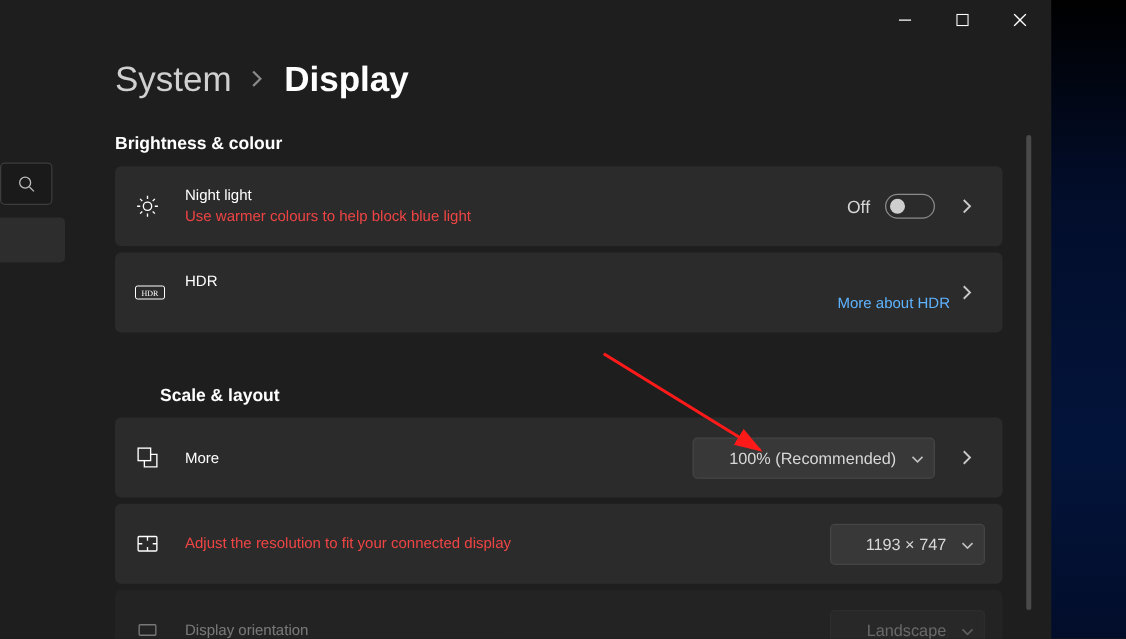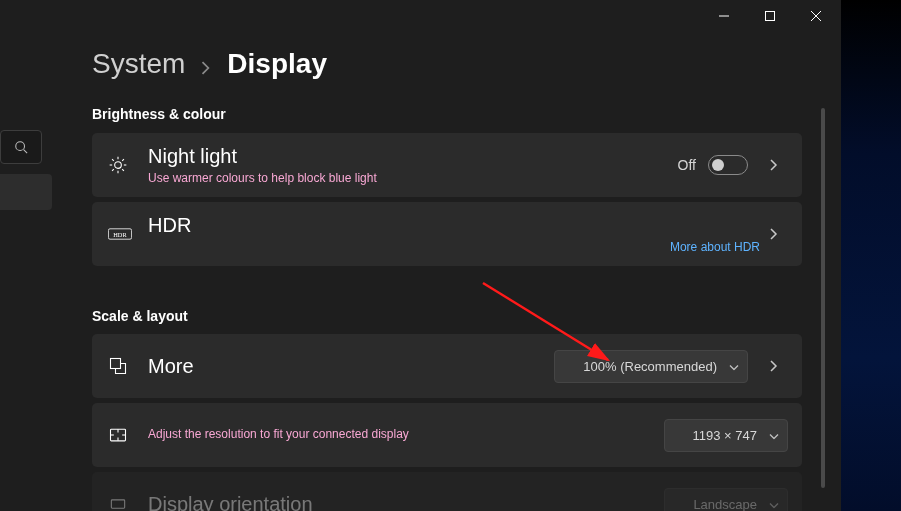--- a/index.html
+++ b/index.html
@@ -21,21 +21,21 @@
     justify-content: flex-end;
   }
   .titlebar .sysbtn {
     width: 46px; height: 28px;
     display: flex; align-items: center; justify-content: center;
     color: #fff;
   }
   .breadcrumb {
     position: absolute;
     top: 48px; left: 92px;
-    display: flex; align-items: flex-end;
+    display: flex; align-items: center;
     gap: 16px;
     font-size: 28px;
   }
   .breadcrumb .sep {
     color: #8a8a8a;
     font-size: 20px;
   }
   .breadcrumb .parent {
     color: #d0d0d0;
     font-weight: 500;
@@ -44,21 +44,21 @@
     font-weight: 600;
   }
   .sectiontitle {
     position: absolute;
     left: 92px;
     font-size: 14px;
     font-weight: 600;
     color: #ffffff;
   }
   .sec1 { top: 106px; }
-  .sec2 { top: 308px; }
+  .sec2 { top: 308px; margin-left: 36px; }
   .cards {
     position: absolute;
     left: 92px;
     width: 710px;
   }
   .cards1 { top: 133px; }
   .cards2 { top: 334px; }
   .card {
     background: #2b2b2b;
     border-radius: 5px;
@@ -72,27 +72,27 @@
     width: 40px;
     display: flex; align-items: center; justify-content: flex-start;
     color: #ffffff;
   }
   .card .texts {
     flex: 1;
     display: flex; flex-direction: column;
     gap: 2px;
   }
   .card .ttl {
-    font-size: 20px;
+    font-size: 12px;
     color: #ffffff;
     line-height: 1.25;
   }
   .card .sub {
     font-size: 12px;
-    color: #f9a8d4;
+    color: #ef4444;
     line-height: 1.3;
   }
   .card .sub.link {
     color: #5eb3ff;
     text-align: right;
   }
   .card .controls {
     display: flex; align-items: center; gap: 12px;
   }
   .toggle-label {

